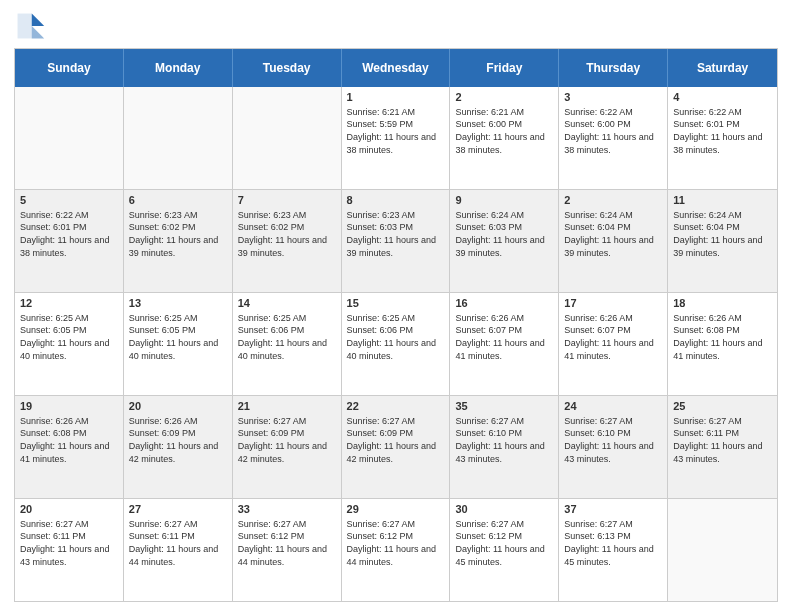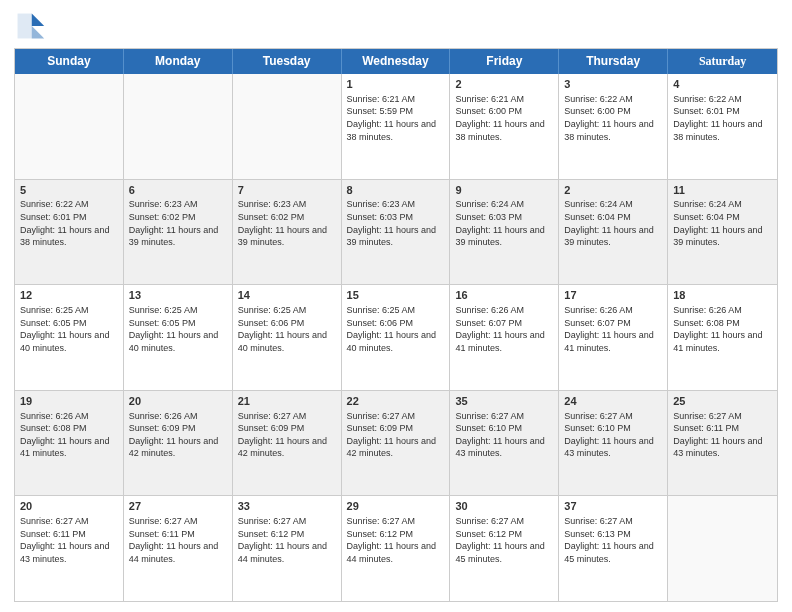--- a/index.html
+++ b/index.html
@@ -69,24 +69,24 @@
     .day-headers {
       display: grid;
       grid-template-columns: repeat(7, 1fr);
       background: #2a6db5;
     }
     .day-header {
       color: #fff;
       font-size: 12px;
       font-weight: bold;
       text-align: center;
-      padding: 5px 2px;
+      padding: 12px 2px;
       border-right: 1px solid #5590cc;
     }
-    .day-header:last-child { border-right: none; font-family: Liberation Serif, serif; }
+    .day-header:last-child { border-right: none; }
     .weeks {
       display: flex;
       flex-direction: column;
       flex: 1;
     }
     .week-row {
       display: grid;
       grid-template-columns: repeat(7, 1fr);
       flex: 1;
       border-top: 1px solid #ccc;

